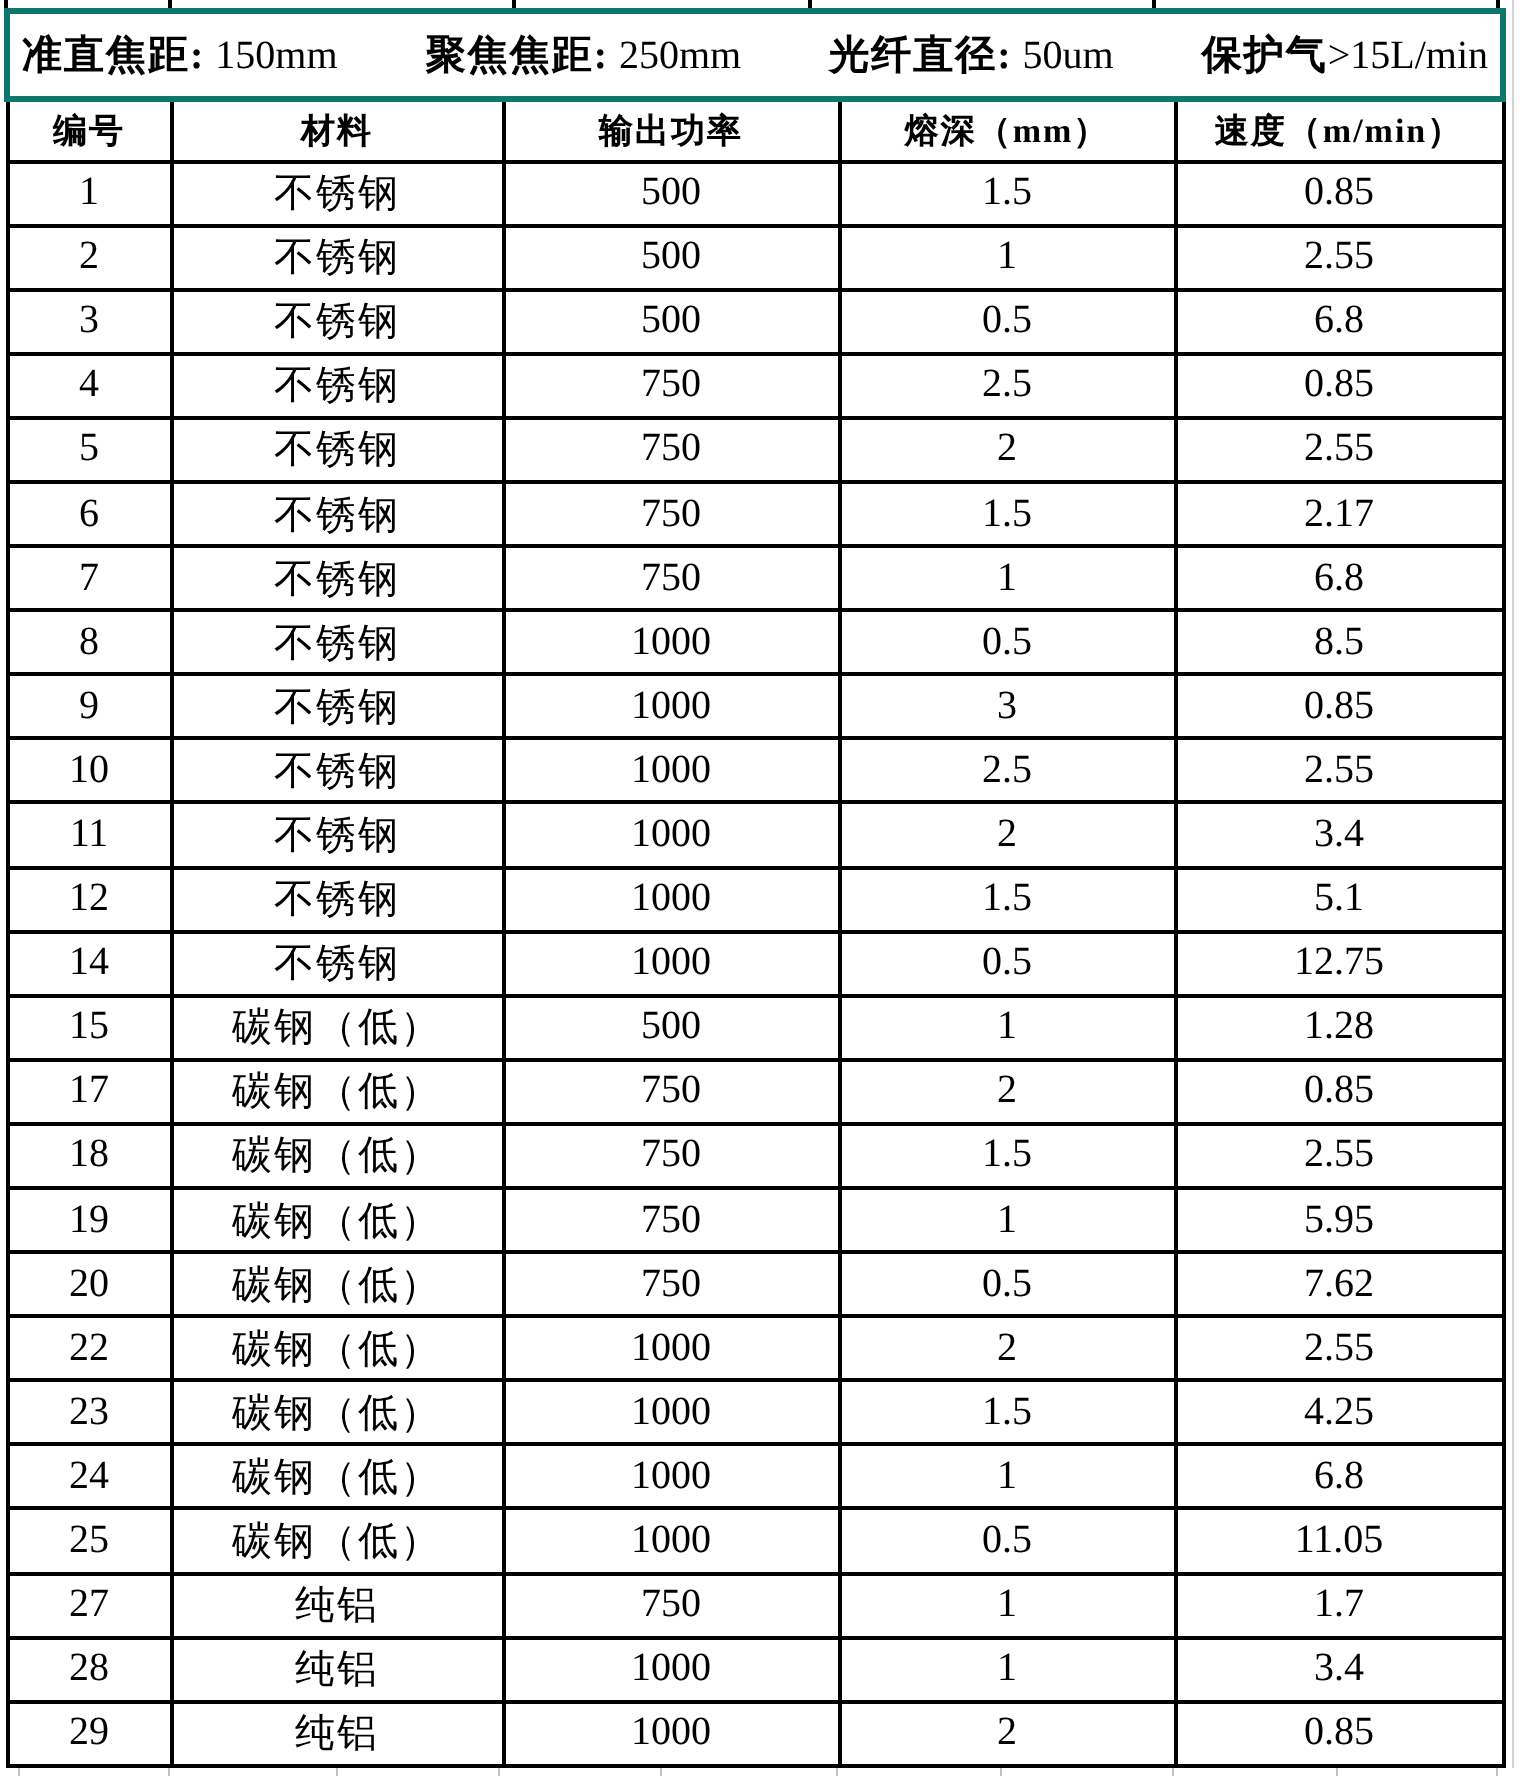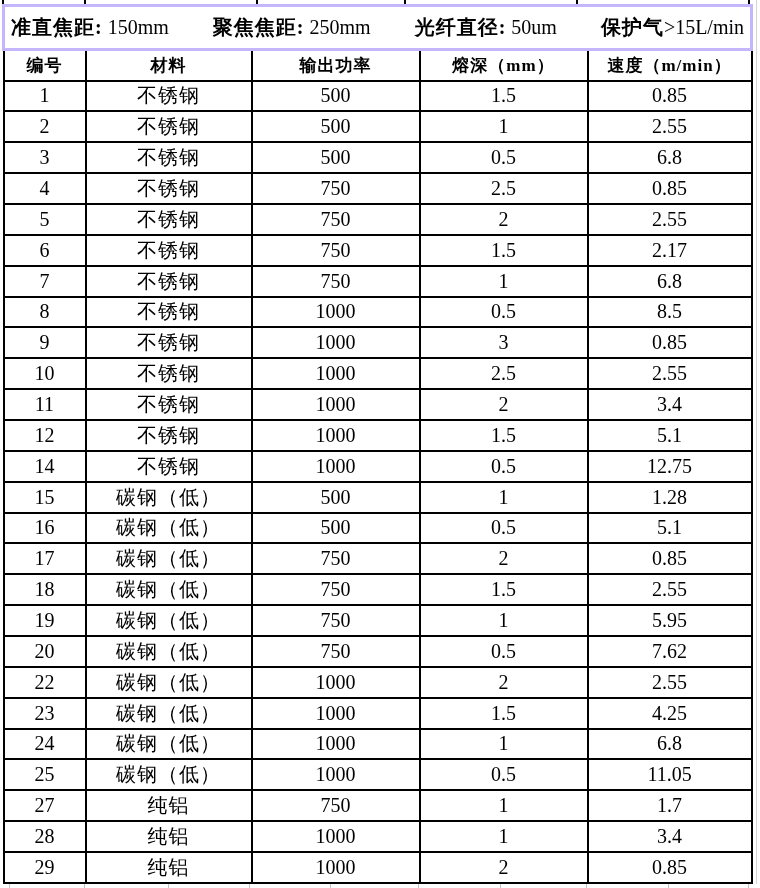--- a/index.html
+++ b/index.html
@@ -20,21 +20,21 @@
     position:absolute;top:4px;left:2px;
     width:748px;height:880px;
     border-collapse:collapse;table-layout:fixed;
     background:#ffffff;
   }
   table.params td,table.params th{
     border:2px solid #000;
     text-align:center;vertical-align:middle;
     padding:0;overflow:hidden;white-space:nowrap;
   }
-  tr.title-row td{border:3px solid #c4b5fd;}
+  tr.title-row td{border:3px solid #0f766e;}
   .info-flex{
     display:flex;justify-content:space-between;align-items:center;
     padding:0 6px;
   }
   .info-pair{font-size:20px;white-space:nowrap;}
   .info-pair .lbl{font-weight:bold;letter-spacing:1px;}
   .info-pair .val{font-weight:normal;}
   tr.header-row th{font-size:17px;font-weight:bold;letter-spacing:1px;}
   tr.data-row td{font-size:20px;font-weight:normal;}
   tr.data-row td.c-material{letter-spacing:1px;}
@@ -188,27 +188,20 @@
           <td class="c-power">1000</td>
           <td class="c-depth">0.5</td>
           <td class="c-speed">12.75</td>
         </tr>
         <tr class="data-row">
           <td class="c-id">15</td>
           <td class="c-material">碳钢（低）</td>
           <td class="c-power">500</td>
           <td class="c-depth">1</td>
           <td class="c-speed">1.28</td>
-        </tr>
-        <tr class="data-row">
-          <td class="c-id">16</td>
-          <td class="c-material">碳钢（低）</td>
-          <td class="c-power">500</td>
-          <td class="c-depth">0.5</td>
-          <td class="c-speed">5.1</td>
         </tr>
         <tr class="data-row">
           <td class="c-id">17</td>
           <td class="c-material">碳钢（低）</td>
           <td class="c-power">750</td>
           <td class="c-depth">2</td>
           <td class="c-speed">0.85</td>
         </tr>
         <tr class="data-row">
           <td class="c-id">18</td>

